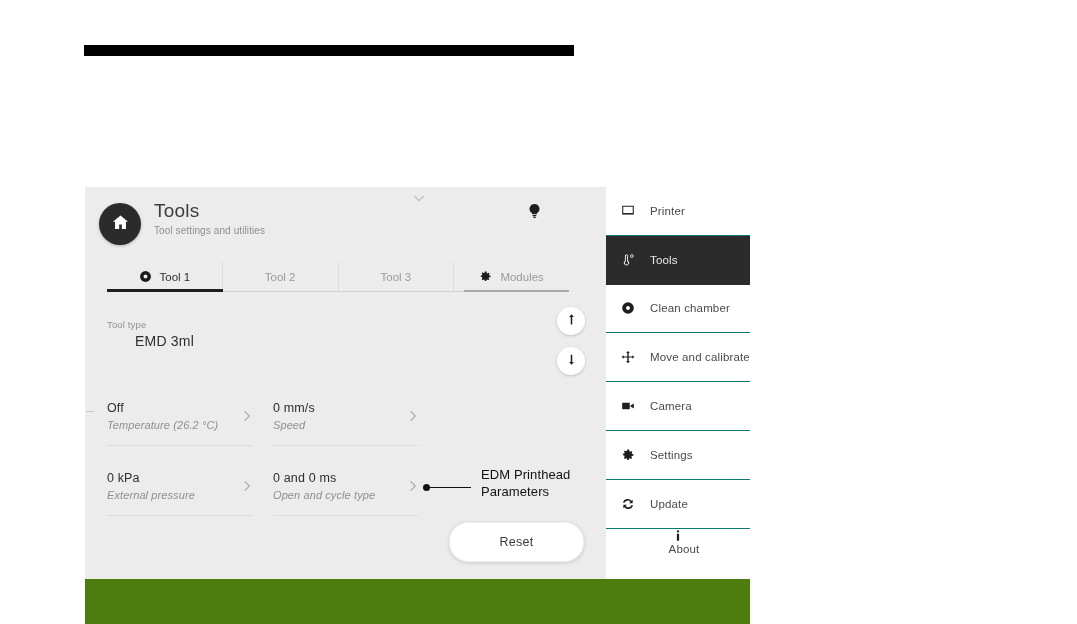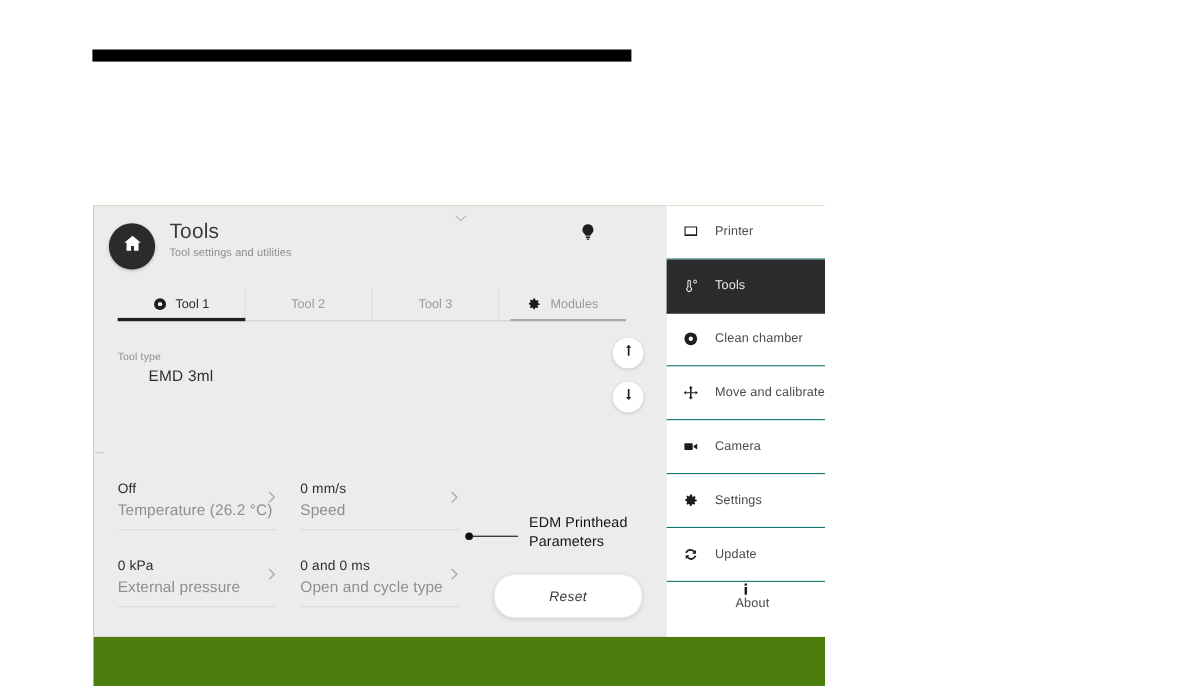--- a/index.html
+++ b/index.html
@@ -194,32 +194,32 @@
   .round-btn svg { width: 13px; height: 13px; fill: #1f1f1f; }
   .btn-load { left: 472px; top: 120px; }
   .btn-unload { left: 472px; top: 160px; }
 
   
   .param {
     position: absolute;
     width: 145px;
     height: 44px;
     border-bottom: 1px solid #dddddd;
-    margin-top: 36px;
   }
   .param .pv {
     font-size: 12.5px;
     color: #2e2e2e;
     letter-spacing: .15px;
   }
   .param .pc {
-    font-size: 14px;
+    font-size: 11px;
     color: #8f8f8f;
     margin-top: 4px;
     letter-spacing: .1px;
+    font-style: italic;
   }
   .param .pchev {
     position: absolute;
     right: 0;
     top: 8px;
     width: 10px;
     height: 14px;
   }
   .param .pchev svg { width: 10px; height: 14px; stroke: #a9a9a9; fill: none; stroke-width: 1.5; }
 
@@ -247,21 +247,20 @@
     border-radius: 19px;
     background: #ffffff;
     border: 1px solid #ededed;
     box-shadow: 0 1px 4px rgba(0,0,0,0.14);
     display: flex;
     align-items: center;
     justify-content: center;
     font-size: 12.5px;
     color: #3a3a3a;
     letter-spacing: .3px;
-    font-style: italic;
   }
 
   
   .side-menu {
     position: absolute;
     left: 521px;
     top: 0;
     width: 144px;
     height: 392px;
     background: #ffffff;

